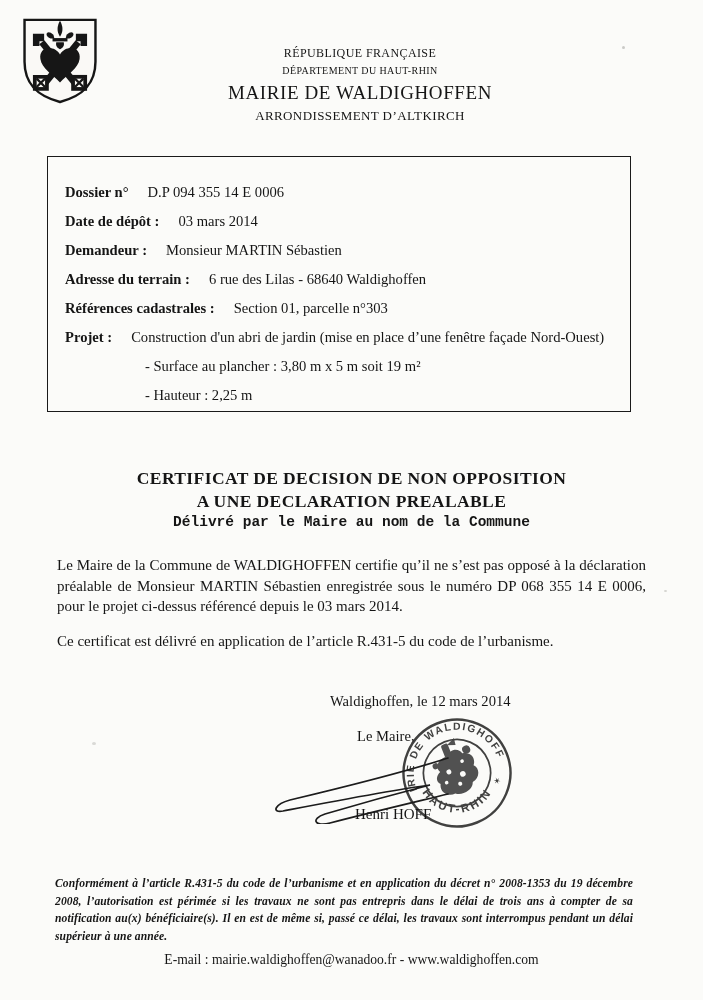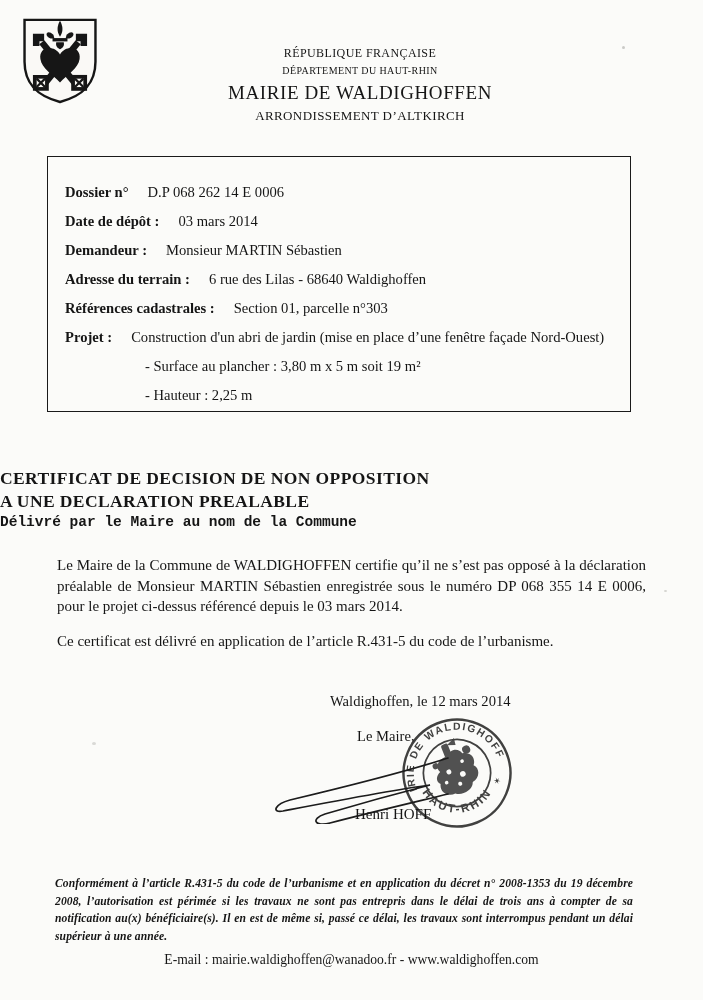--- a/index.html
+++ b/index.html
@@ -24,21 +24,21 @@
     position:absolute;left:47px;top:156px;width:584px;height:256px;
     border:1.6px solid #1a1a1a;background:transparent;
     padding:21px 14px 0 17px;box-sizing:border-box;
     font-size:14.6px;
   }
   .dossier-row{line-height:29px;white-space:nowrap;}
   .dossier-row .lbl{font-weight:bold;padding-right:19px;}
   .dossier-detail{line-height:29px;padding-left:80px;white-space:nowrap;}
 
   
-  .title-block{position:absolute;left:0;top:467px;width:703px;text-align:left;}
+  .title-block{position:absolute;left:0;top:467px;width:703px;text-align:center;}
   .title-l1,.title-l2{font-weight:bold;font-size:17.5px;letter-spacing:.4px;line-height:22.5px;}
   .title-sub{font-weight:bold;font-size:14.5px;line-height:21px;font-family:Liberation Mono, monospace;}
 
   
   .body-text{position:absolute;left:57px;top:555px;width:589px;font-size:15px;line-height:20.5px;}
   .body-text p{margin:0;text-align:justify;}
   .body-text p + p{margin-top:14px;}
 
   
   .dateline{position:absolute;left:314px;top:693px;font-size:14.6px;margin-left:16px;}
@@ -92,21 +92,21 @@
 
   <div class="letterhead">
     <div class="lh-republic">RÉPUBLIQUE FRANÇAISE</div>
     <div class="lh-department">DÉPARTEMENT DU HAUT-RHIN</div>
     <div class="lh-commune">MAIRIE DE WALDIGHOFFEN</div>
     <div class="lh-arrond">ARRONDISSEMENT D’ALTKIRCH</div>
   </div>
 
   <div class="dossier-box">
     <div class="dossier-row">
-      <span class="lbl">Dossier n°</span><span>D.P 068 262 14 E 0006</span>
+      <span class="lbl">Dossier n°</span><span>D.P 094 355 14 E 0006</span>
     </div>
     <div class="dossier-row">
       <span class="lbl">Date de dépôt :</span><span>03 mars 2014</span>
     </div>
     <div class="dossier-row">
       <span class="lbl">Demandeur :</span><span>Monsieur MARTIN Sébastien</span>
     </div>
     <div class="dossier-row">
       <span class="lbl">Adresse du terrain :</span><span>6 rue des Lilas - 68640 Waldighoffen</span>
     </div>

